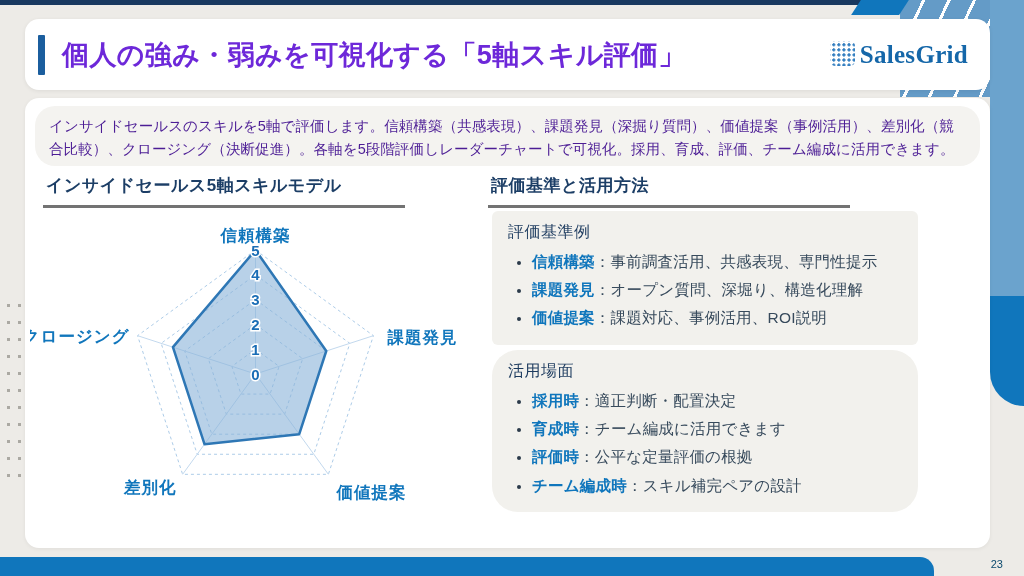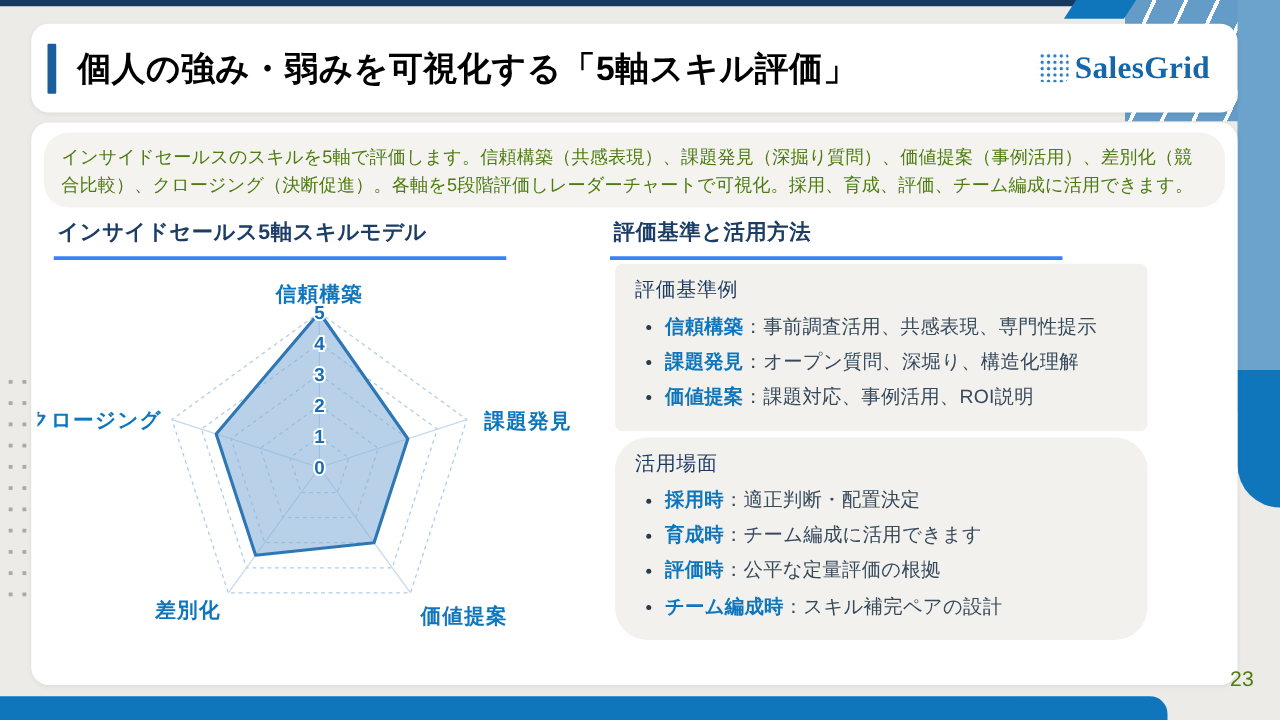--- a/index.html
+++ b/index.html
@@ -23,59 +23,59 @@
     background-image:radial-gradient(circle,#aba9a3 1.6px,rgba(0,0,0,0) 1.9px);
     background-size:11px 17px;
   }
   
   .header-card {
     position:absolute; left:25px; top:19px; width:965px; height:71px;
     background:#ffffff; border-radius:14px; box-shadow:0 1px 4px rgba(0,0,0,.07);
     display:flex; align-items:center; z-index:2;
   }
   .accent-bar { width:7px; height:40px; background:#1b5e9e; margin-left:13px; border-radius:1px; flex:none; }
-  .slide-title { font-size:27px; font-weight:bold; color:#000000; margin-left:17px; letter-spacing:.4px; white-space:nowrap; }
+  .slide-title { font-size:27px; font-weight:bold; color:#6d28d9; margin-left:17px; letter-spacing:.4px; white-space:nowrap; }
   .logo { margin-left:auto; margin-right:22px; display:flex; gap:5px; }
   .logo-icon {
     width:25px; height:25px; flex:none; border-radius:5px;
     background-image:radial-gradient(circle,#2f7cbf 1.3px,rgba(47,124,191,0) 1.55px);
     background-size:5.1px 5.1px; background-position:1.2px 1.2px;
   }
   .logo-text { font-family:"Liberation Serif","DejaVu Serif",serif; font-weight:bold; font-size:25px; color:#1567a9; letter-spacing:.3px; }
   
   .content-card {
     position:absolute; left:25px; top:98px; width:965px; height:450px;
     background:#ffffff; border-radius:14px; box-shadow:0 1px 4px rgba(0,0,0,.06); z-index:1;
   }
   .intro-box {
     position:absolute; left:10px; top:8px; width:945px; height:60px; box-sizing:border-box;
     background:#f4f3f0; border-radius:20px; padding:9px 14px;
-    font-size:14.5px; line-height:1.6; color:#4d7c0f; letter-spacing:.1px;
+    font-size:14.5px; line-height:1.6; color:#4c1d95; letter-spacing:.1px;
   }
   .section-heading {
     position:absolute; width:362px; box-sizing:border-box;
     font-size:17px; font-weight:bold; color:#1c3e66; letter-spacing:.5px;
-    padding:0 0 8px 3px; border-bottom:3px solid #3b82f6; white-space:nowrap;
+    padding:0 0 8px 3px; border-bottom:3px solid #737373; white-space:nowrap;
   }
   .heading-left { left:18px; top:76px; }
   .heading-right { left:463px; top:76px; }
   .radar-wrap { position:absolute; left:5px; top:112px; width:440px; height:310px; }
   .info-box {
     position:absolute; left:467px; width:426px; box-sizing:border-box;
     background:#f2f1ed; border-radius:6px; padding:11px 16px 12px 16px;
   }
   .box-criteria { top:113px; min-height:126px; }
   .box-usage { top:252px; min-height:162px;border-radius:26px; }
   .box-title { font-size:16px; font-weight:normal; color:#1c3a5e; letter-spacing:.5px; }
   .info-box ul { margin:5px 0 0 0; padding-left:24px; }
   .info-box li { font-size:15.5px; line-height:1.82; color:#374a5c; letter-spacing:.2px; }
   .info-box li::marker { color:#2b3a4a; font-size:13px; }
   .term { font-weight:bold; color:#1076bc; }
   .sep { color:#374a5c; }
-  .page-number { position:absolute; right:21px; bottom:22px; font-size:17px; color:#4d7c0f; z-index:3; }
+  .page-number { position:absolute; right:21px; bottom:6px; font-size:11px; color:#0c4a6e; z-index:3; }
   
   .ring { fill:none; stroke:#adcce8; stroke-width:1; stroke-dasharray:3 3; }
   .spoke { stroke:#c3d9ee; stroke-width:1; }
   .data-poly { fill:rgba(137,178,216,.6); stroke:#2e77b5; stroke-width:2.5; stroke-linejoin:round; }
   .tick { font:bold 15px "Liberation Sans",sans-serif; fill:#1a6db5; text-anchor:middle; paint-order:stroke; stroke:#ffffff; stroke-width:3px; }
   .axis-label { font:bold 16.5px "Liberation Sans",sans-serif; fill:#1076bc; letter-spacing:1px; }
 </style>
 </head>
 <body>
 

